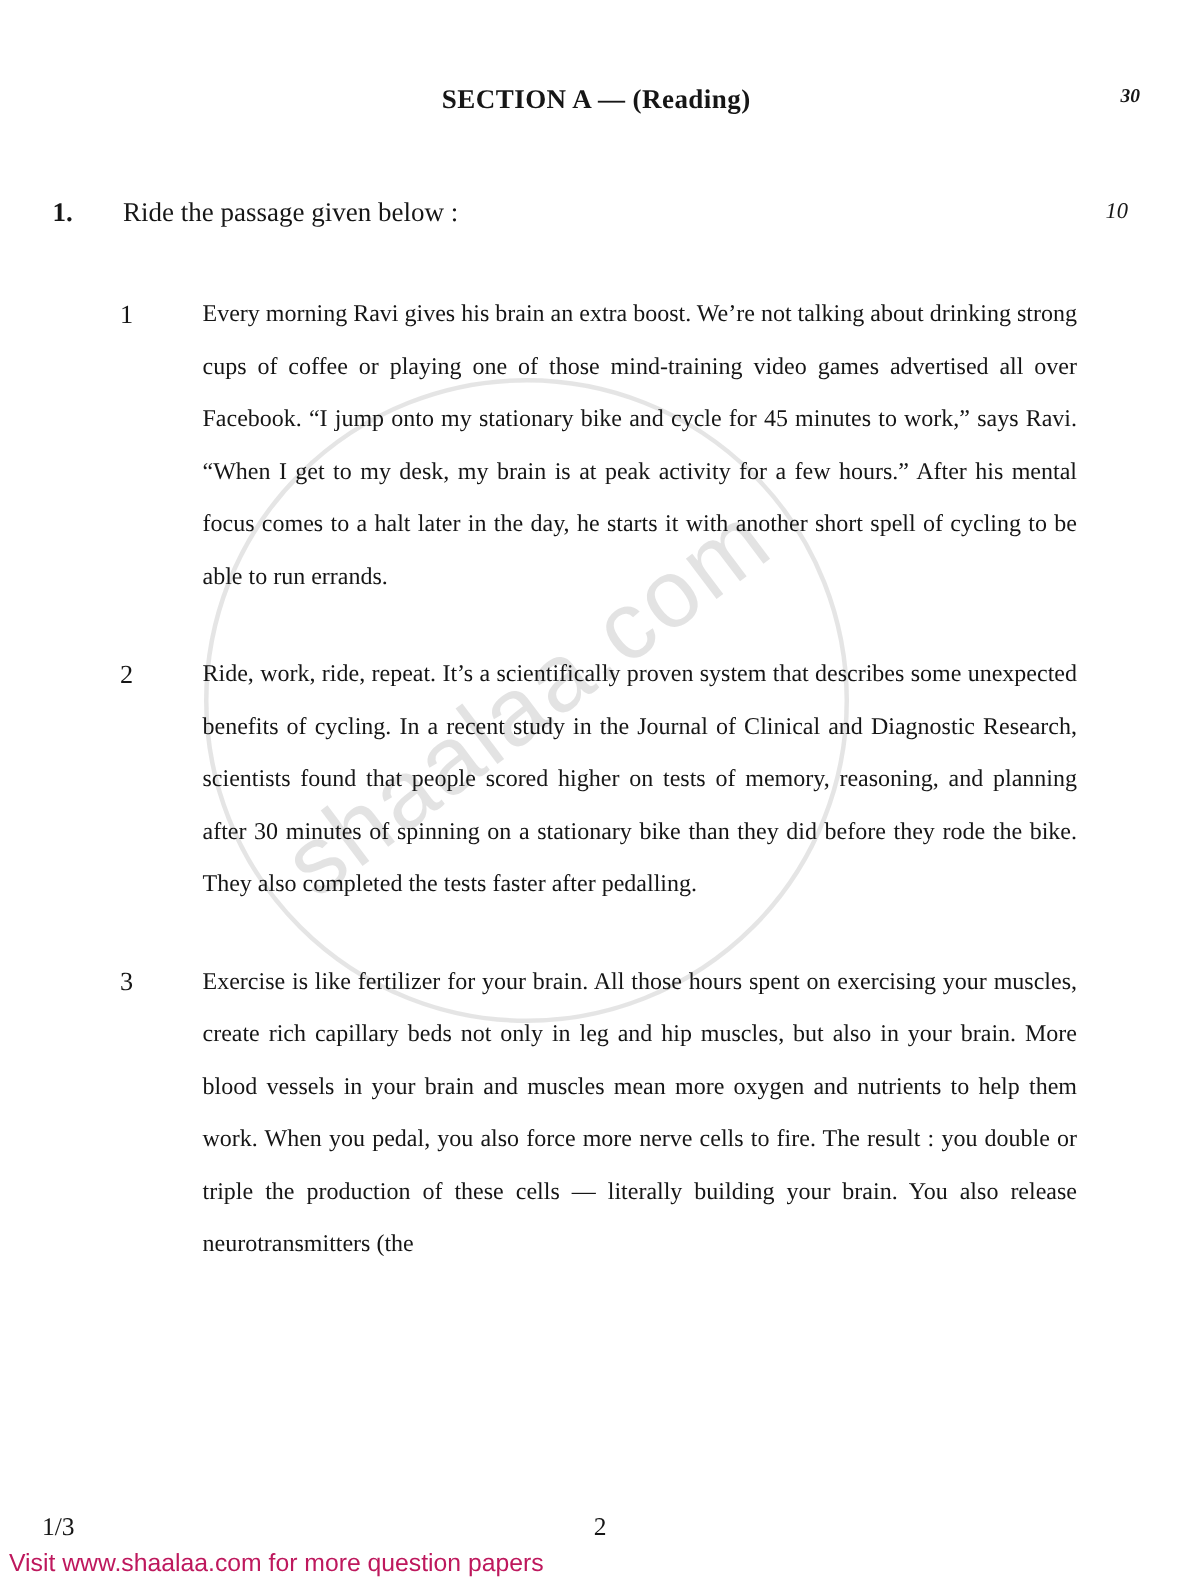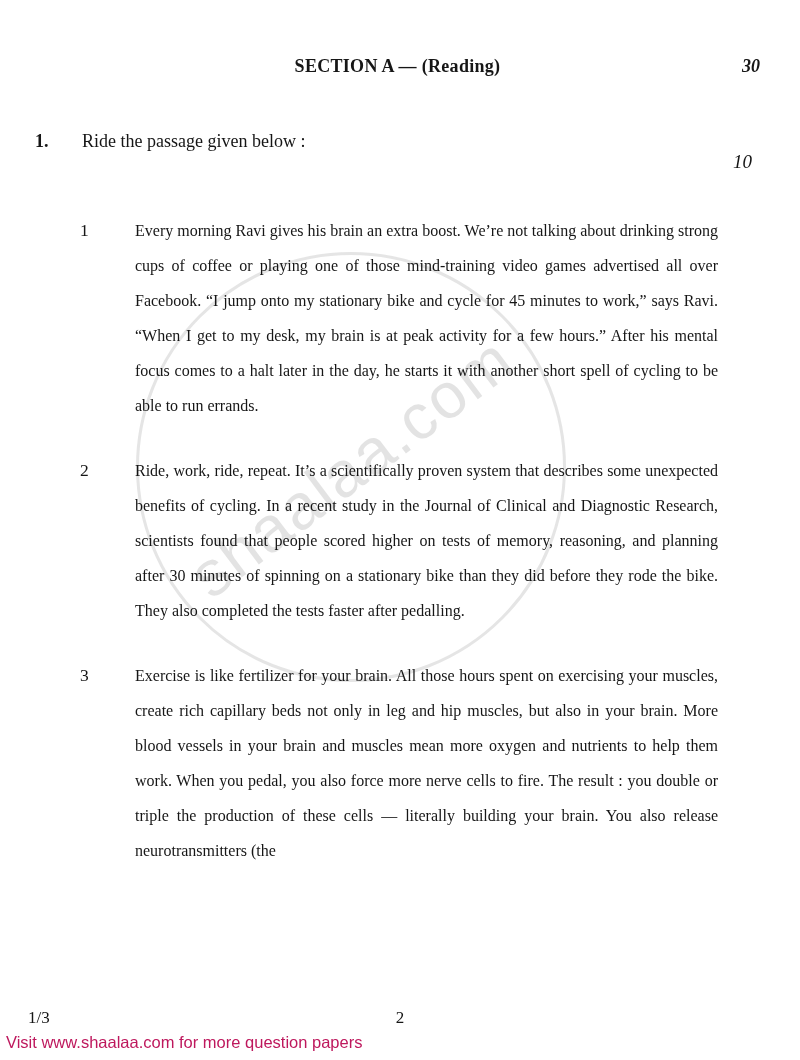--- a/index.html
+++ b/index.html
@@ -53,43 +53,42 @@
     left: 0; right: 0;
     text-align: center;
     font-size: 18px;
     font-weight: bold;
     letter-spacing: 0.3px;
   }
   .section-marks {
     position: absolute;
     right: 0;
     top: 0;
-    font-size: 18px;
+    font-size: 13px;
     font-weight: bold;
     font-style: italic;
   }
 
   .question-row {
     display: flex;
     margin-top: 46px;
     font-size: 18px;
     line-height: 26px;
   }
   .q-num {
     font-weight: bold;
     width: 47px;
     flex: 0 0 47px;
   }
   .q-text { flex: 0 1 auto; }
   .q-marks {
     margin-left: auto;
     font-style: italic;
-    font-size: 19px;
+    font-size: 15px;
     padding-right: 8px;
-    margin-top: 21px;
   }
 
   .passage {
     margin-top: 38px;
     margin-left: 45px;
     margin-right: 42px;
   }
   .para {
     display: flex;
     margin-bottom: 30px;

